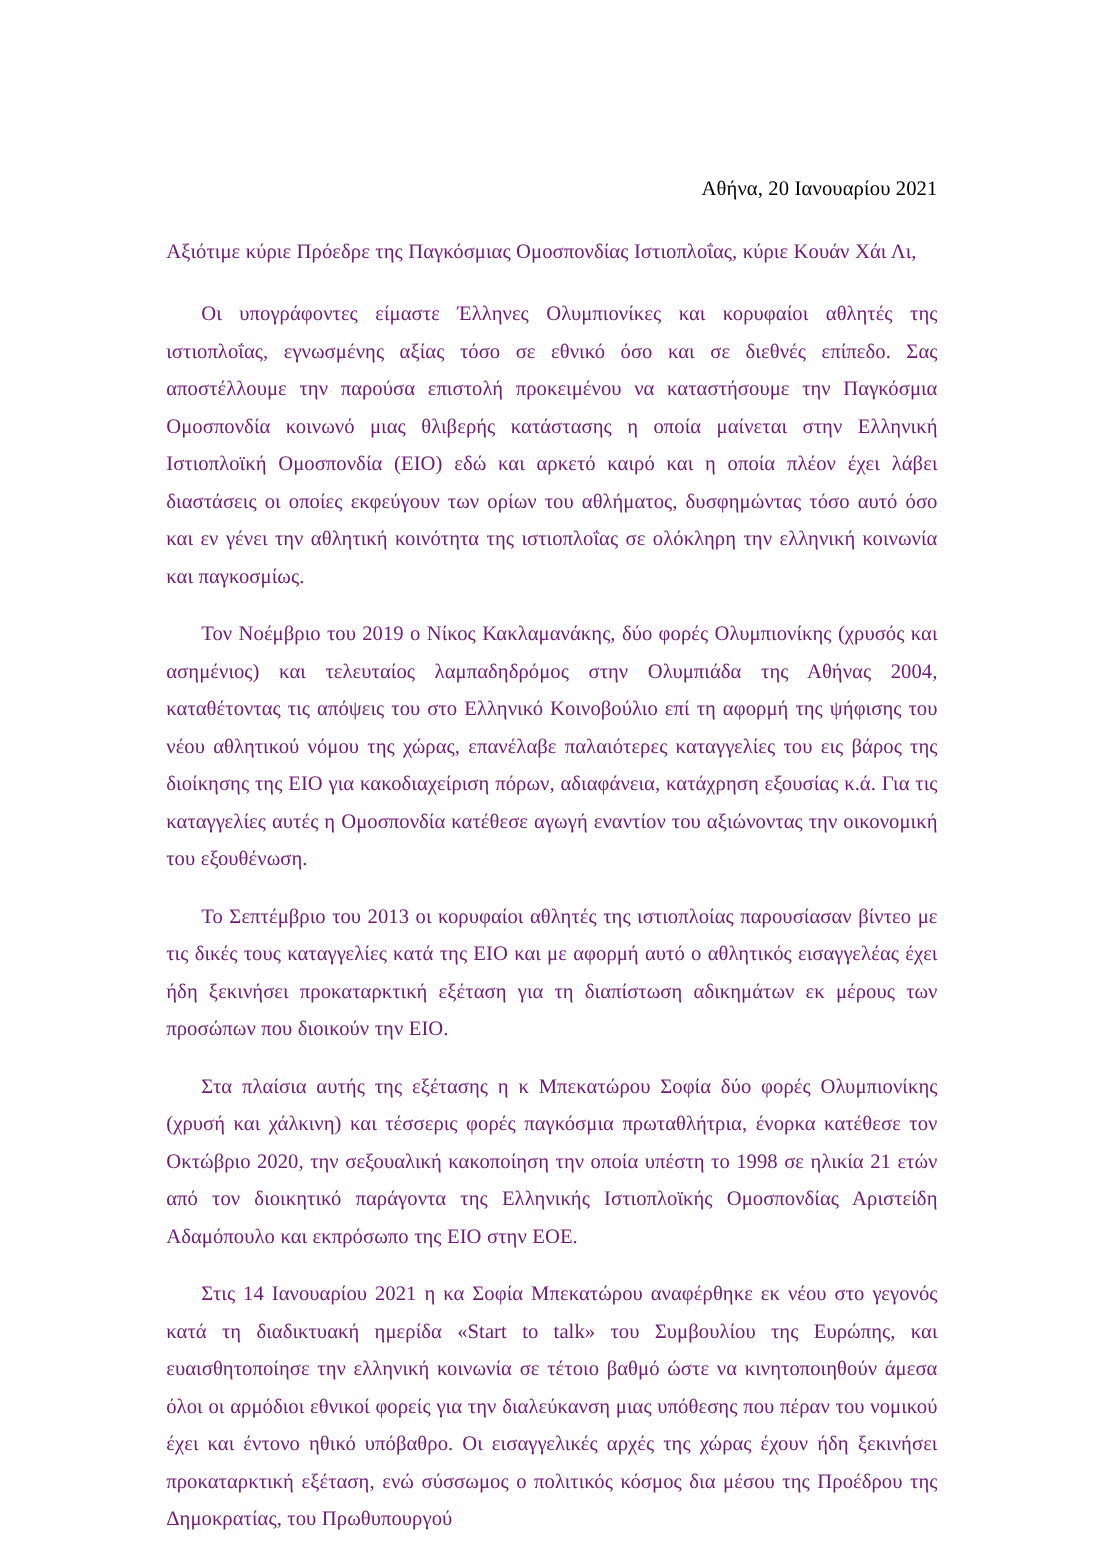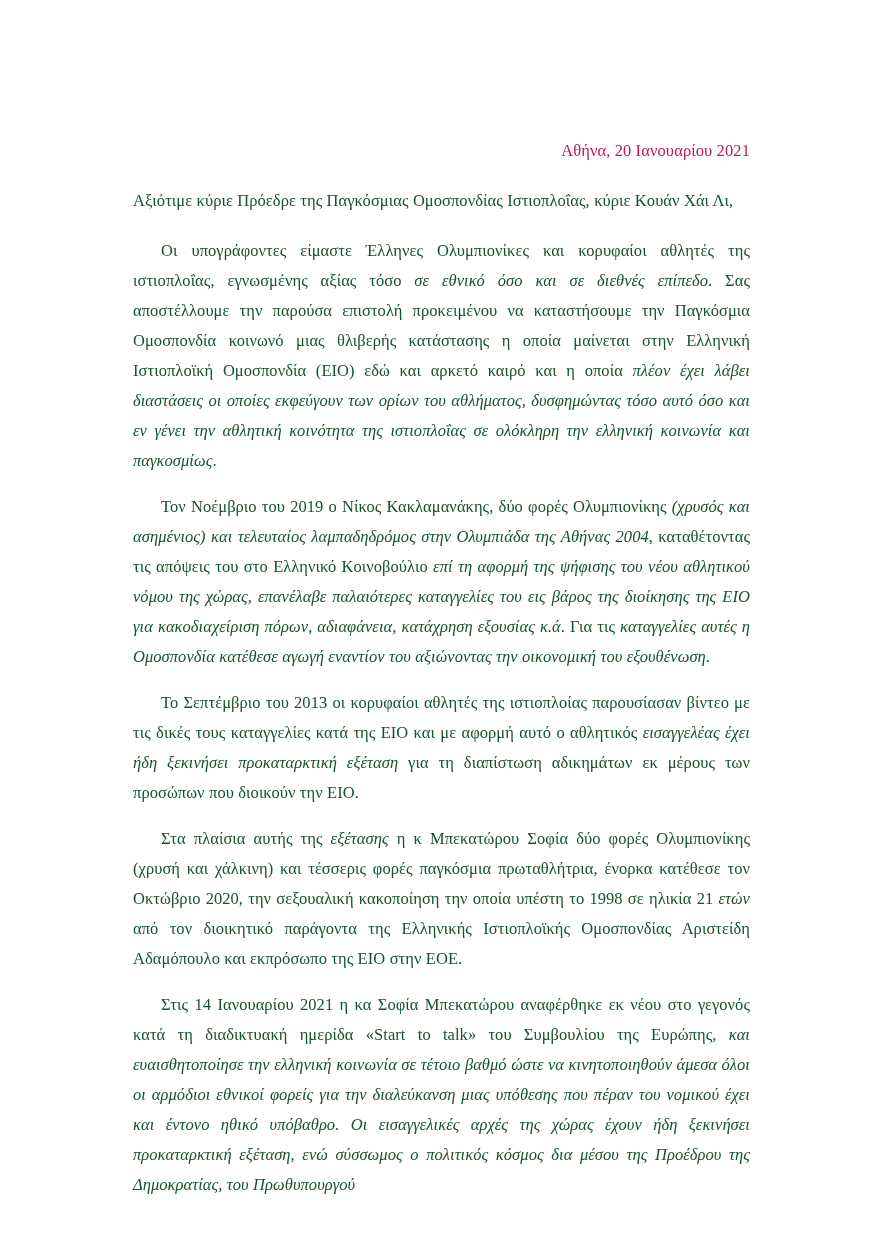--- a/index.html
+++ b/index.html
@@ -22,41 +22,41 @@
     left: 133px;
     top: 140px;
     width: 617px;
   }
   .date-line {
     text-align: right;
     font-size: 16.5px;
     line-height: 22px;
     letter-spacing: 0.1px;
     margin: 0 0 24px 0;
-    color: #be185d;
+    color: #000000;
   }
   p.para {
     margin: 0 0 16px 0;
     font-size: 16.5px;
     line-height: 30px;
     text-align: justify;
     text-justify: inter-word;
-    color: #14532d;
+    color: #701a75;
     letter-spacing: 0.05px;
     word-spacing: 0.2px;
   }
   p.para.indent {
     text-indent: 28px;
   }
   p.para.salutation {
     text-indent: 0;
     margin-bottom: 20px;
     text-align: left;
   }
-  .it { font-style: italic; }
+  .it { }
   .bd { font-weight: normal; }
   .rm { font-style: normal; }
 </style>
 </head>
 <body>
 
 <div class="page">
   <div class="content">
 
     <div class="date-line">Αθήνα, 20 Ιανουαρίου 2021</div>

